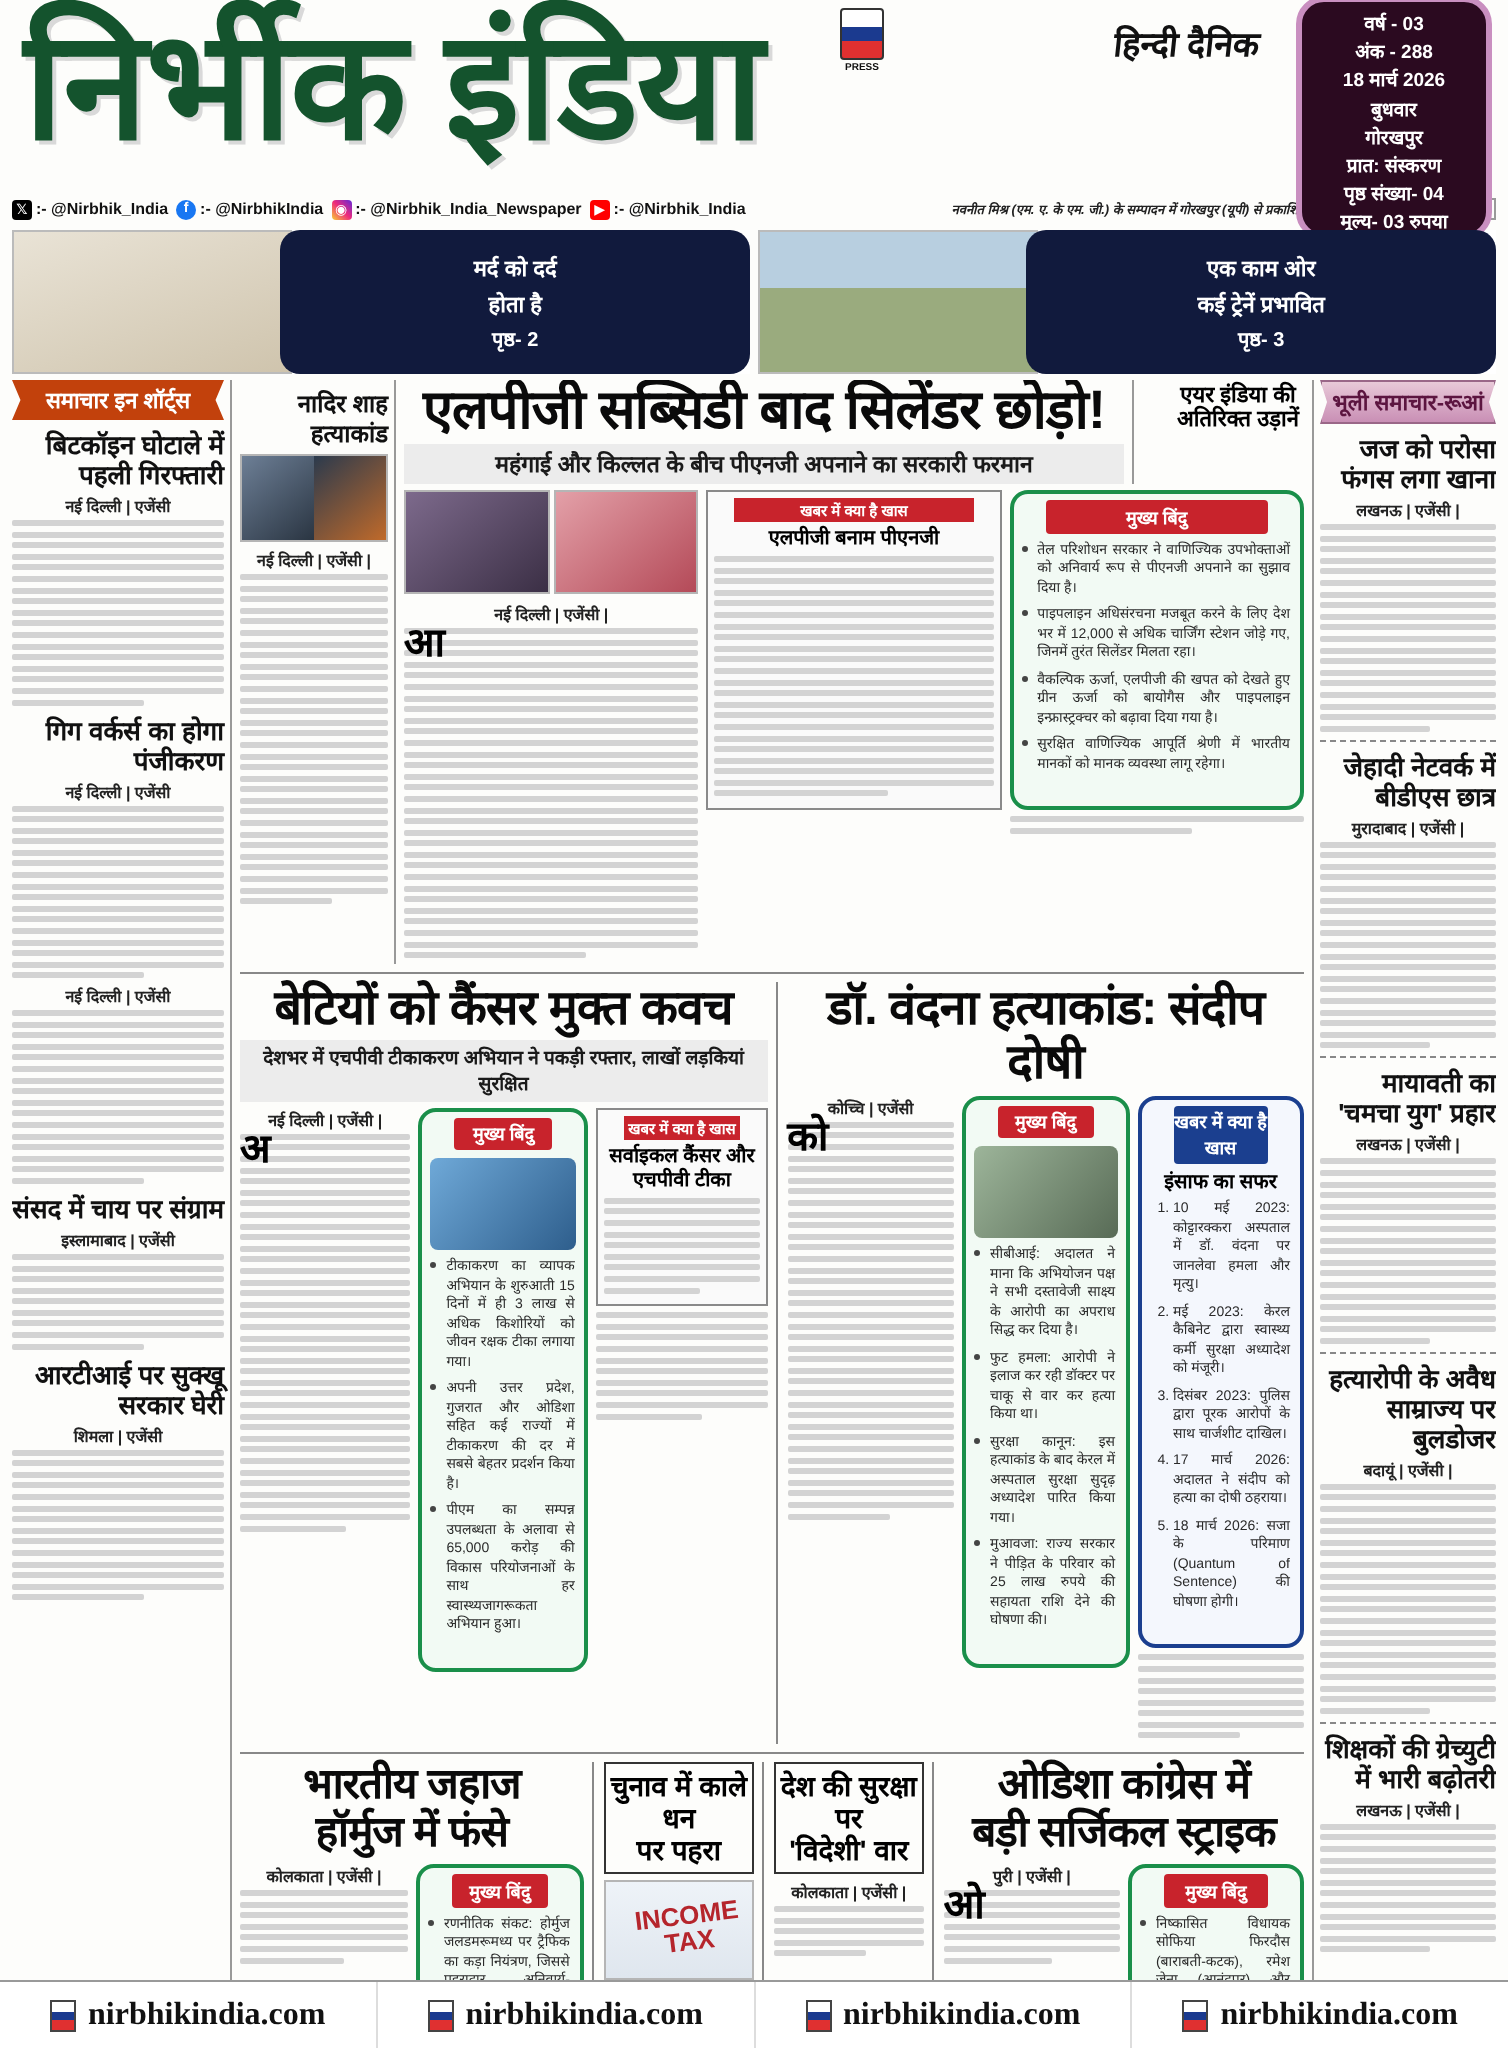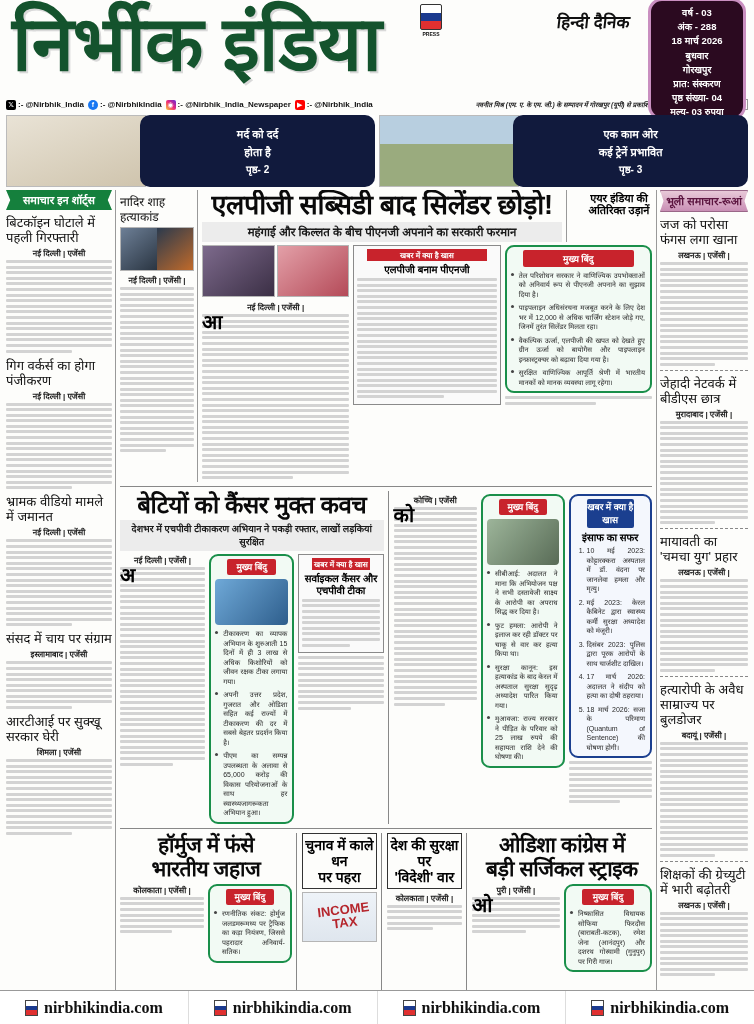--- a/index.html
+++ b/index.html
@@ -106,31 +106,31 @@
     display: grid;
     grid-template-columns: 110px 1fr 92px;
     gap: 4px;
     height: 810px;
   }
   .colside { border-right: 1px solid #999; padding-right: 3px; overflow: hidden; }
   .colside.right { border-right: none; border-left: 1px solid #999; padding-left: 3px; padding-right: 0; }
 
   
   .ribbon {
-    background: #15803d; color: #fff; text-align: center;
+    background: #c2410c; color: #fff; text-align: center;
     font-size: 11px; font-weight: bold; padding: 2px 0 3px 0;
     margin-bottom: 3px;
     clip-path: polygon(0 0,100% 0,96% 50%,100% 100%,0 100%,4% 50%);
   }
   .ribbon.gold {
     background: linear-gradient(#e8c9d8,#c98fb5);
     color: #5c1540; border: 1px solid #9a6788;
   }
   .side-head {
-    text-align: left; font-size: 13px; font-weight: normal;
+    text-align: right; font-size: 13px; font-weight: bold;
     line-height: 15px; color: #111; margin: 5px 0 2px 0;
   }
   .byline {
     text-align: center; font-size: 8px; font-weight: bold;
     color: #222; margin-bottom: 2px;
   }
   .sep { border: none; border-top: 1px dashed #888; margin: 4px 0; }
 
   
   .body-text { --lines: 14; }
@@ -151,21 +151,21 @@
   .subhead {
     font-size: 11.5px; font-weight: bold; color: #1a1a1a;
     text-align: center; background: #ececec; padding: 2px 0 3px 0; margin-top: 2px;
   }
   .cols3 { display: flex; gap: 4px; margin-top: 4px; }
   .cols3 > div { flex: 1; }
 
   
   .kbox {
     border: 2px solid #1a8f4a; border-radius: 9px; overflow: hidden;
-    background: #f2faf4; padding-bottom: 0;
+    background: #f2faf4; padding-bottom: 12px;
   }
   .kbox-title {
     background: #c8232c; color: #fff; font-size: 9px; font-weight: bold;
     text-align: center; padding: 1.5px 0 2px 0; margin: 3px 16px 4px 16px;
     border-radius: 2px;
   }
   .kbox-title.blue { background: #1b3f8f; }
   .kbox.bluebox { border-color: #1b3f8f; background: #f4f7fd; }
   .kbox-img { height: 46px; margin: 0 4px 4px 4px; border-radius: 4px; }
   .kimg-vax { background: linear-gradient(130deg,#6fa9d8,#2e5e8c); }
@@ -343,21 +343,20 @@
             <i></i>
             <i></i>
             <i></i>
             <i></i>
             <i></i>
             <i></i>
           </div>
       </div>
 
       <div>
-        <div class="side-head">भ्रामक वीडियो मामले में जमानत</div>
         <div class="byline">नई दिल्ली | एजेंसी</div>
         <div class="body-text">
             <i></i>
             <i></i>
             <i></i>
             <i></i>
             <i></i>
             <i></i>
             <i></i>
             <i></i>
@@ -651,20 +650,21 @@
                     <i></i>
                     <i></i>
                     <i></i>
                     <i></i>
                   </div>
               </div>
             </div>
           </div>
 
           <div style="flex:1;">
+            <div class="headline md">डॉ. वंदना हत्याकांड: संदीप दोषी</div>
             <div class="cols3" style="margin-top:3px;">
               <div>
                 <div class="byline">कोच्चि | एजेंसी</div>
                 <div style="font-size:7px;">
                   <span style="float:left; font-size:20px; font-weight:bold; line-height:17px; padding-right:2px;">को</span>
                   <span class="body-text" style="display:block;">
                       <i></i>
                       <i></i>
                       <i></i>
                       <i></i>
@@ -739,22 +739,22 @@
                   </div>
               </div>
             </div>
           </div>
         </div>
       </div>
 
       <div style="display:flex; gap:5px; flex:1;">
 
         <div style="flex:1.05; border-right:1px solid #888; padding-right:4px;">
+          <div class="headline sm">भारतीय जहाज</div>
           <div class="headline sm">हॉर्मुज में फंसे</div>
-          <div class="headline sm">भारतीय जहाज</div>
           <div style="display:flex; gap:4px; margin-top:3px;">
             <div style="flex:1;">
               <div class="byline">कोलकाता | एजेंसी |</div>
               <div class="body-text">
                   <i></i>
                   <i></i>
                   <i></i>
                   <i></i>
                   <i></i>
                   <i></i>

